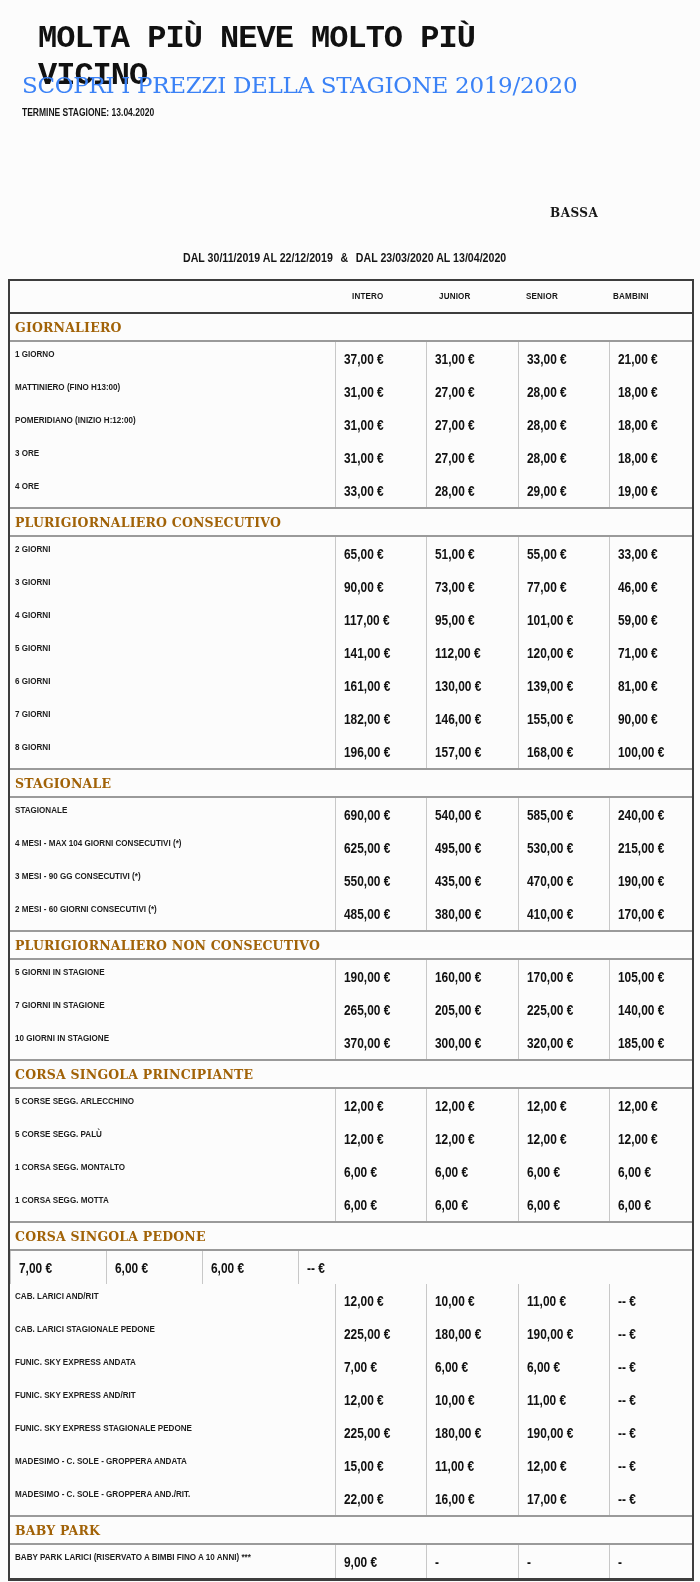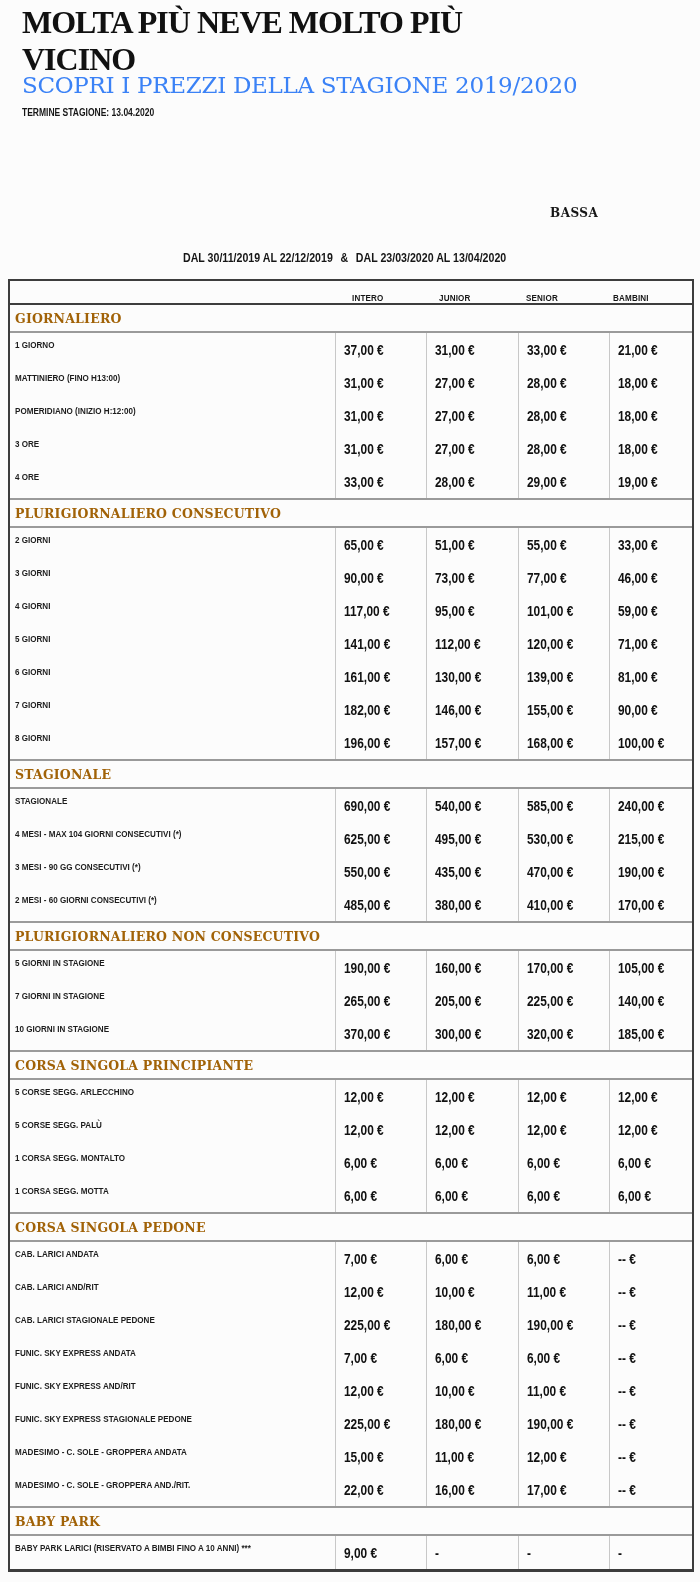--- a/index.html
+++ b/index.html
@@ -3,22 +3,22 @@
 <meta charset="utf-8">
 <style>
   html,body{margin:0;padding:0;}
   body{
     width:700px;height:1582px;position:relative;
     background:#fcfcfc;color:#161616;
     font-family:"Liberation Sans",sans-serif;
     overflow:hidden;
   }
   .title{
-    position:absolute;left:22px;top:4px;margin:0;
-    font-family:Liberation Serif, serif;font-weight:700;
+    position:absolute;left:22px;top:4px;margin:16px;
+    font-family:Liberation Mono, monospace;font-weight:700;
     font-size:32px;line-height:37px;letter-spacing:-1px;color:#111;
   }
   .subtitle{
     position:absolute;left:22px;top:72px;
     font-family:"DejaVu Serif",serif;font-weight:400;
     font-size:23px;letter-spacing:-0.3px;color:#3b82f6;white-space:nowrap;
   }
   .termine{position:absolute;left:22px;top:107px;font-size:10px;font-weight:700;}
   .bassa{
     position:absolute;left:550px;top:206px;
@@ -27,22 +27,23 @@
   }
   .dates{position:absolute;left:183px;top:251px;font-size:12.5px;font-weight:700;white-space:nowrap;}
   .cond{display:inline-block;transform:scaleX(0.85);transform-origin:0 50%;white-space:nowrap;}
   .amp{margin:0 9px;}
 
   .price-table{
     position:absolute;left:8px;top:279px;width:686px;box-sizing:border-box;
     border:2px solid #3d3d3d;border-bottom-width:3px;
   }
   .col-header-row{
-    display:flex;height:24px;box-sizing:border-box;align-items:flex-end;
+    display:flex;height:24px;box-sizing:border-box;align-items:flex-start;
     border-bottom:2px solid #3d3d3d;
+    margin-top:9px;
   }
   .spacer{width:334px;}
   .col-h{
     width:87px;box-sizing:border-box;padding-left:8px;
     font-size:9.5px;font-weight:700;letter-spacing:0.2px;
   }
   .section:not(:first-child){border-top:2px solid #9a9a9a;}
   .section-title{
     height:28px;box-sizing:border-box;border-bottom:2px solid #9a9a9a;
     display:flex;align-items:center;padding-left:5px;
@@ -449,21 +450,20 @@
               <span class="cond">6,00 €</span>
             </div>
             <div class="price-cell">
               <span class="cond">6,00 €</span>
             </div>
           </div>
         </div>
         <div class="section">
           <div class="section-title">CORSA SINGOLA PEDONE</div>
           <div class="data-row">
-            <div class="row-label"><span class="cond">CAB. LARICI ANDATA</span></div>
             <div class="price-cell">
               <span class="cond">7,00 €</span>
             </div>
             <div class="price-cell">
               <span class="cond">6,00 €</span>
             </div>
             <div class="price-cell">
               <span class="cond">6,00 €</span>
             </div>
             <div class="price-cell">

